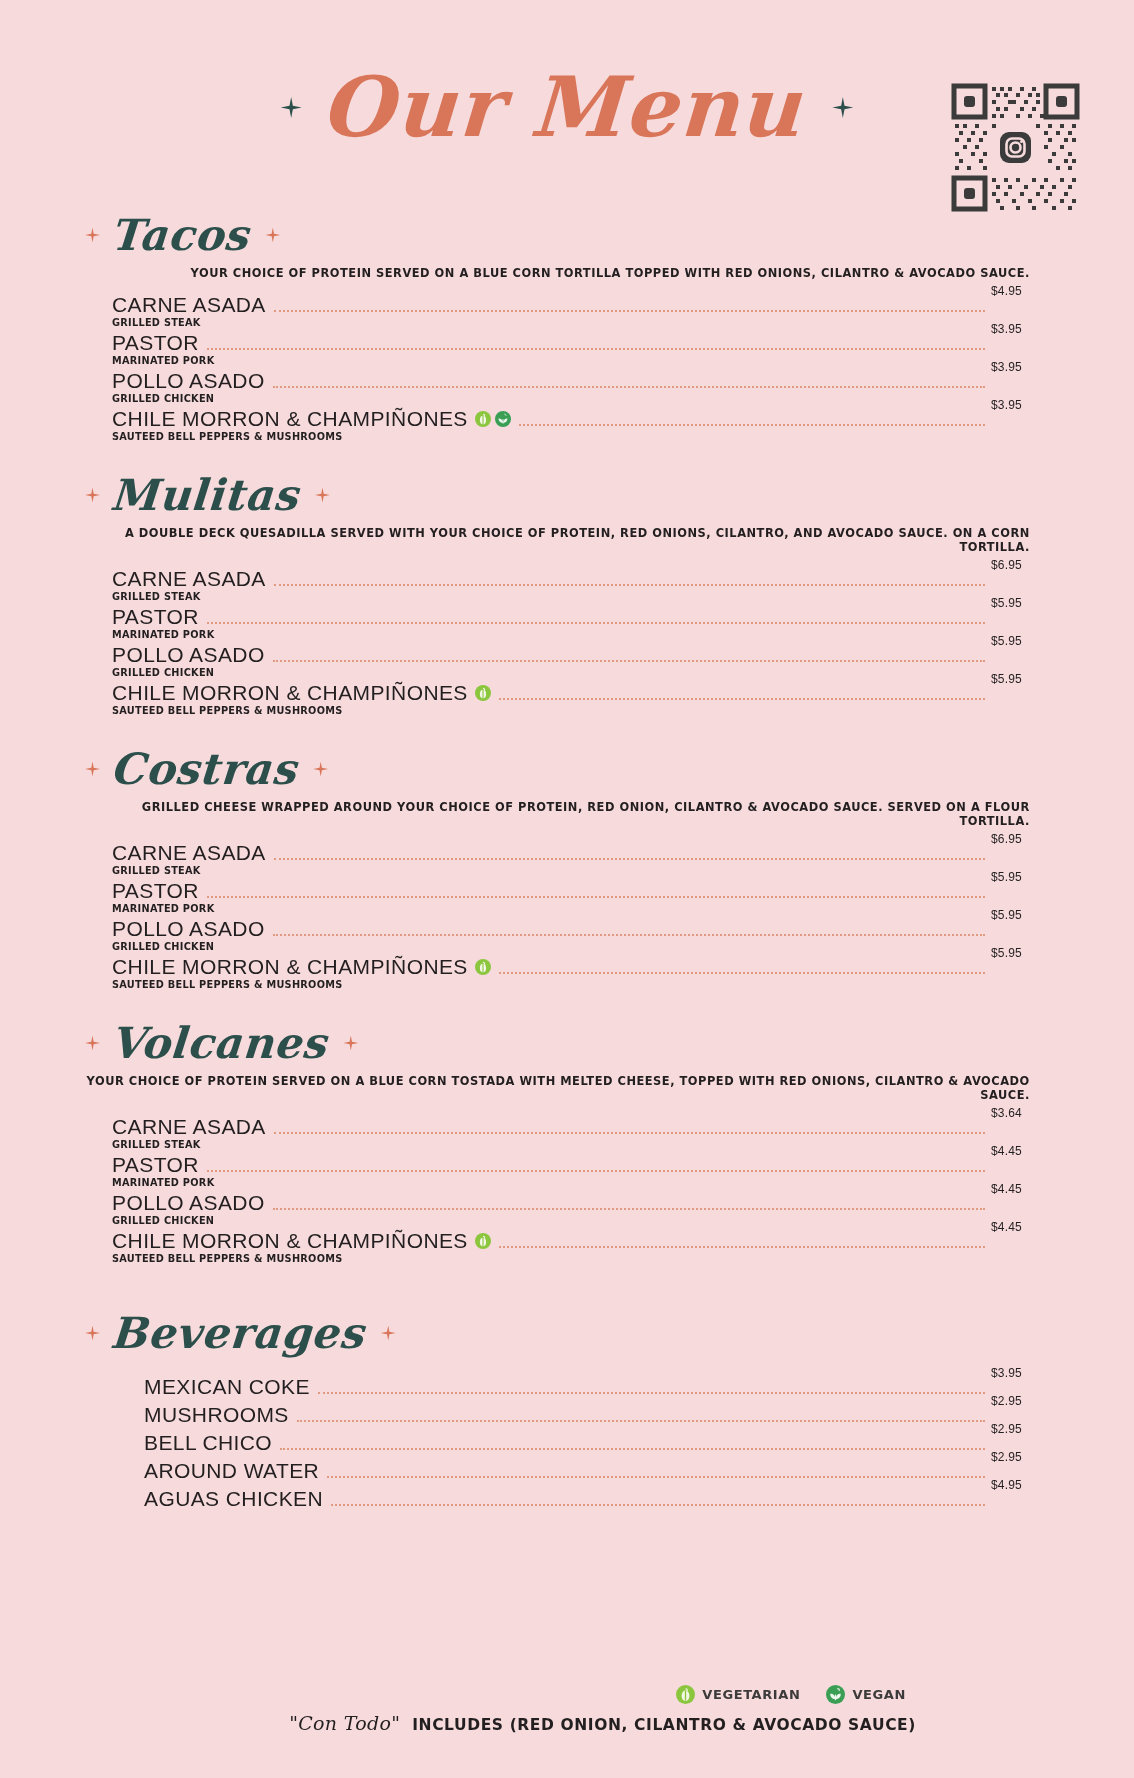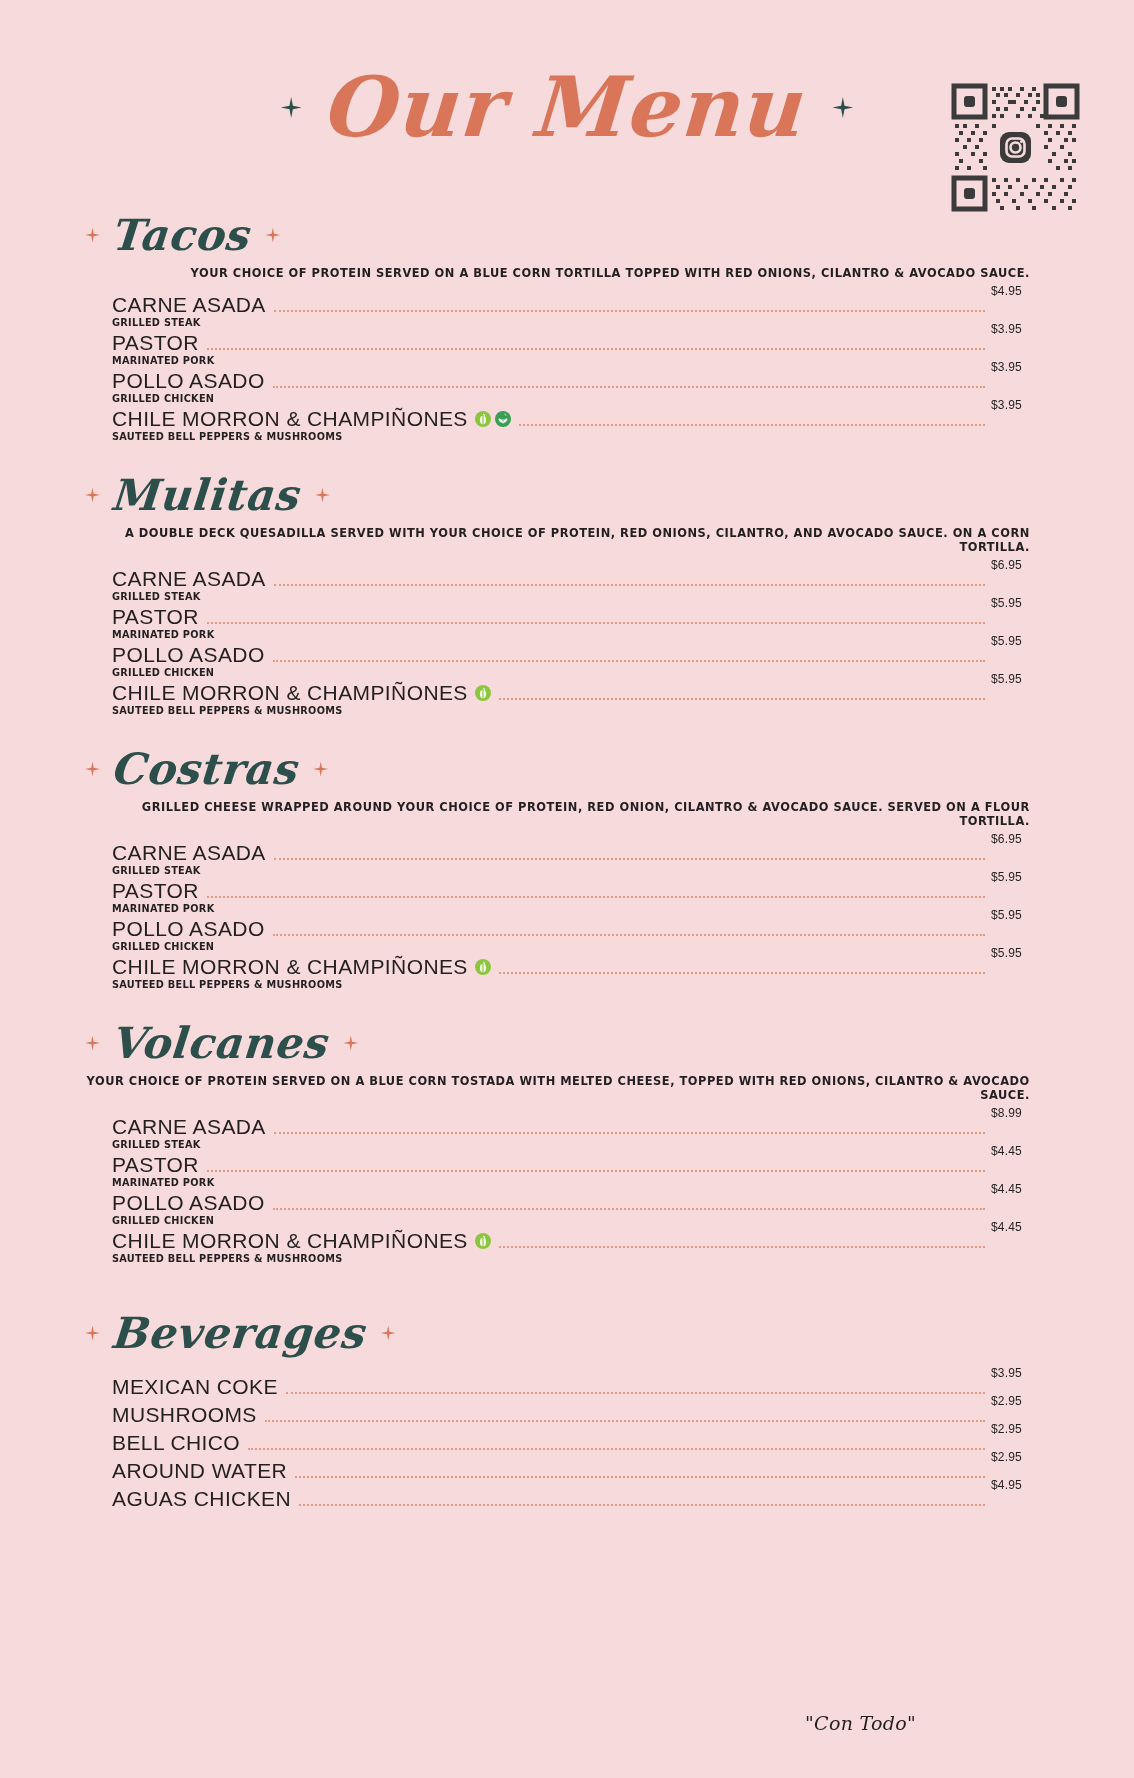--- a/index.html
+++ b/index.html
@@ -149,21 +149,21 @@
     font-size: 10.6px;
     letter-spacing: 0.3px;
     color: #231f20;
     margin-top: -1px;
     transform: scaleX(0.92);
     transform-origin: left center;
   }
 
   
   .beverages .item { margin-bottom: 0; }
-  .beverages .item-name { font-size: 21px; }
+  .beverages .item-name { font-size: 21px; margin-left: 32px; }
   .beverages .item-line { margin-bottom: 4px; }
 
   
   .badge {
     display: inline-block;
     width: 16px; height: 16px;
     border-radius: 50%;
     position: relative;
     vertical-align: middle;
   }
@@ -518,21 +518,21 @@
           <span class="star4 star-coral" style="width:15px;height:15px;"></span>
           <span class="section-name">Volcanes</span>
           <span class="star4 star-coral" style="width:15px;height:15px;"></span>
         </div>
         <div class="section-desc">YOUR CHOICE OF PROTEIN SERVED ON A BLUE CORN TOSTADA WITH MELTED CHEESE, TOPPED WITH RED ONIONS, CILANTRO &amp; AVOCADO SAUCE.</div>
         <div class="items">
           <div class="item">
             <div class="item-line">
               <span class="item-name">CARNE ASADA</span>
               <span class="dots"></span>
-              <span class="item-price">$8.99</span>
+              <span class="item-price">$3.64</span>
             </div>
             <div class="item-sub">GRILLED STEAK</div>
           </div>
           <div class="item">
             <div class="item-line">
               <span class="item-name">PASTOR</span>
               <span class="dots"></span>
               <span class="item-price">$4.45</span>
             </div>
             <div class="item-sub">MARINATED PORK</div>
@@ -604,18 +604,42 @@
               <span class="item-name">AGUAS CHICKEN</span>
               <span class="dots"></span>
               <span class="item-price">$4.95</span>
             </div>
           </div>
         </div>
       </div>
     </div>
 
   <div class="footer">
+    <div class="legend" id="legend-root">
+        <div class="legend-item">
+          <span class="badge badge-veg">
+            <svg width="19" height="19" viewBox="0 0 16 16">
+              <ellipse cx="8" cy="9" rx="3.3" ry="4.5" fill="#f2f7e6"></ellipse>
+              <path d="M8 4.6 L8 13.2" stroke="#8cc63e" stroke-width="1.1"></path>
+              <path d="M8 3.2 C9.6 3.4 10 4.6 9.2 5.2" stroke="#dcecc0" stroke-width="1.2" fill="none"></path>
+            </svg>
+          </span>
+          <span>VEGETARIAN</span>
+        </div>
+        <div class="legend-item">
+          <span class="badge badge-vegan">
+            <svg width="19" height="19" viewBox="0 0 16 16">
+              <path d="M8 11.9 C5 11.9 3.4 9.6 3.6 7.3 C5.7 7.1 7.6 8.4 8 11.9Z" fill="#eef8ef"></path>
+              <path d="M8 11.9 C11 11.9 12.6 9.6 12.4 7.3 C10.3 7.1 8.4 8.4 8 11.9Z" fill="#eef8ef"></path>
+              <path d="M8 12.8 L8 8.1" stroke="#eef8ef" stroke-width="1"></path>
+              <path d="M9.5 2.9 C11.2 3.2 11.6 4.2 10.8 4.9" stroke="#cfe7d2" stroke-width="1.2" fill="none"></path>
+            </svg>
+          </span>
+          <span>VEGAN</span>
+        </div>
+      </div>
     <div class="contodo-row">
       <span class="contodo">"Con Todo"</span>
+      <span class="includes">INCLUDES (RED ONION, CILANTRO &amp; AVOCADO SAUCE)</span>
     </div>
   </div>
 
 </div>
 
 </body></html>

